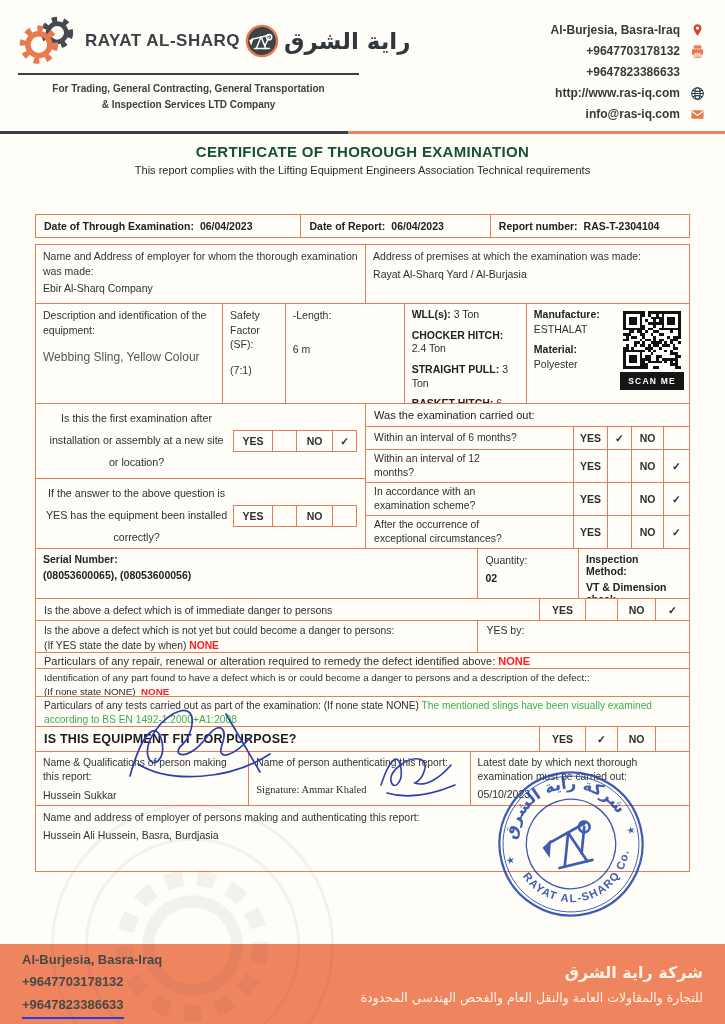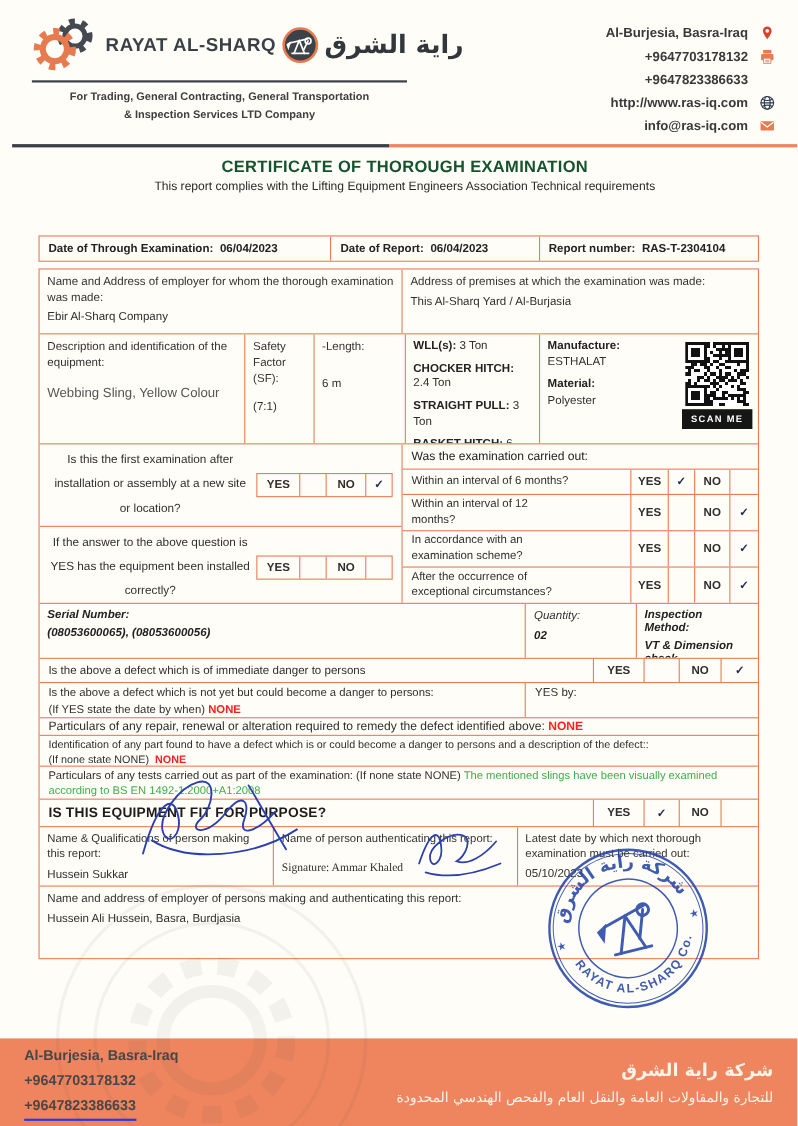--- a/index.html
+++ b/index.html
@@ -1,21 +1,21 @@
 <!DOCTYPE html>
 <html><head>
 <meta charset="utf-8">
 <style>
   * { margin:0; padding:0; box-sizing:border-box; }
   html,body { width:725px; height:1024px; }
   body {
     position:relative; background:#fffdf8; overflow:hidden;
     font-family:"Liberation Sans", sans-serif; color:#2f2f2f;
   }
-  .page { position:absolute; inset:0;padding-left:11px; }
+  .page { position:absolute; inset:0; }
 
   
   .header { display:flex; justify-content:space-between; padding:12px 20px 0 16px; }
   .brand { width:345px; }
   .brand-row { display:flex; align-items:center; gap:5px; }
   .gear-svg { width:64px; height:58px; flex:0 0 auto; }
   .brand-name { font-size:17px; font-weight:bold; color:#3b4046; letter-spacing:.5px; white-space:nowrap; }
   .pump-svg { width:34px; height:34px; flex:0 0 auto; }
   .brand-ar { font-size:23px; font-weight:bold; color:#32373c; font-family:"DejaVu Sans",sans-serif; white-space:nowrap; }
   .brand-underline { height:2px; background:#3b4046; margin:3px 2px 6px 2px; }
@@ -48,21 +48,21 @@
   .bold { font-weight:bold; color:#222; }
   .red { color:#ff1e1e; font-weight:bold; }
   .green { color:#3fae4d; }
   .mk { color:#1c2b52; font-size:13px; font-weight:bold; }
 
   .r-parties { height:58px; }
   .c-party1 { width:50.4%; } .c-party2 { flex:1; }
 
   .r-equip { height:100px; }
   .c-desc { width:28.5%; } .c-sf { width:9.6%; } .c-len { width:12.7%; }
-  .c-wll { width:18.7%; } .c-man { flex:1; display:flex; gap:6px; padding-right:5px; }
+  .c-wll { width:18.7%;margin-left:36px; } .c-man { flex:1; display:flex; gap:6px; padding-right:5px; }
   .c-desc .big-val { font-size:12px; color:#555; margin-top:12px; line-height:1.45; }
   .c-wll .wl { margin-bottom:7px; line-height:1.3; }
   .man-text { flex:1; }
   .man-text .val { margin-top:3px; margin-bottom:8px; }
   .qr-wrap { width:64px; display:flex; flex-direction:column; align-items:center; margin-top:3px; }
   .qr-svg { width:58px; height:58px; background:#fff; }
   .qr-caption { width:64px; background:#161616; color:#fff; font-size:8.5px; font-weight:bold;
     text-align:center; padding:4px 0; letter-spacing:1.2px; margin-top:3px; }
 
   .r-quest { height:145px; }
@@ -76,21 +76,21 @@
   .yn-yes { width:38px; } .yn-sp { width:24px; } .yn-no { width:36px; } .yn-mk { width:24px; }
   .q-right { flex:1; display:flex; flex-direction:column; border-left:1px solid #e97c58; }
   .q-head { padding:5px 8px; font-size:11px; color:#222; border-bottom:1px solid #e97c58; }
   .q-item { flex:1; display:flex; align-items:stretch;gap:48px; }
   .q-item + .q-item { border-top:1px solid #e97c58; }
   .q-item .txt { flex:1; padding:2px 8px; display:flex; align-items:center; line-height:1.35; font-size:10.4px; }
   .q-item .cells { display:flex; }
   .q-item .cells .yn-c { border-left:1px solid #e97c58; }
   .qc-yes { width:34px; } .qc-m1 { width:24px; } .qc-no { width:32px; } .qc-m2 { width:26px; }
 
-  .r-serial { height:50px;font-style:italic; }
+  .r-serial { height:50px; }
   .c-serial { width:67.6%; } .c-qty { width:15.4%; } .c-method { flex:1; }
 
   .r-imm { height:22px; align-items:stretch; }
   .dz-text { flex:1; padding:3px 8px; display:flex; align-items:center; }
   .dz-cells { display:flex; }
   .dz-cells .yn-c { border-left:1px solid #e97c58; }
   .dz-yes { width:46px; } .dz-s1 { width:32px; } .dz-no { width:38px; } .dz-s2 { width:34px; }
 
   .r-notyet { height:32px; }
   .c-notyet { width:67.6%; padding:2px 8px; line-height:1.5; font-size:10.3px; }
@@ -244,21 +244,21 @@
 
     <div class="main">
 
       <div class="row r-parties">
         <div class="cell c-party1">
           <div class="lbl">Name and Address of employer for whom the thorough examination was made:</div>
           <div class="val">Ebir Al-Sharq Company</div>
         </div>
         <div class="cell c-party2">
           <div class="lbl">Address of premises at which the examination was made:</div>
-          <div class="val">This Al-Sharq Yard / Al-Burjasia</div>
+          <div class="val">Rayat Al-Sharq Yard / Al-Burjasia</div>
         </div>
       </div>
 
       <div class="row r-equip">
         <div class="cell c-desc">
           <div class="lbl">Description and identification of the equipment:</div>
           <div class="big-val">Webbing Sling, Yellow Colour</div>
         </div>
         <div class="cell c-sf">
           <div class="lbl">Safety Factor (SF):</div>

